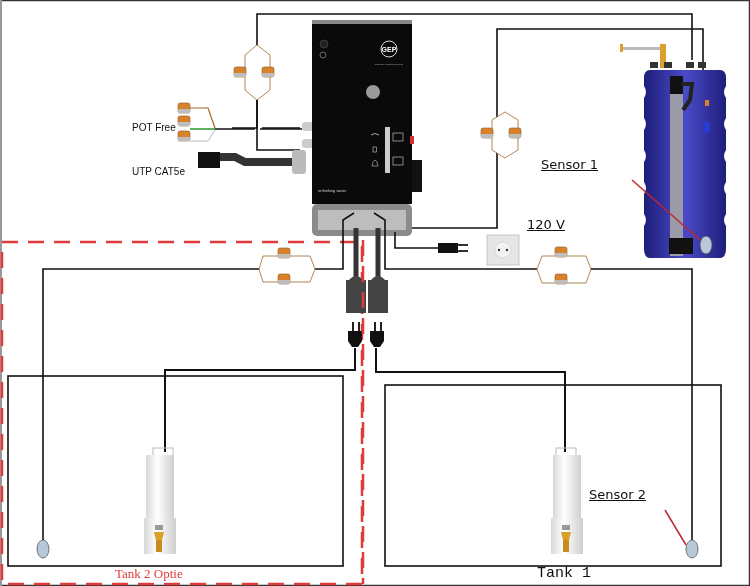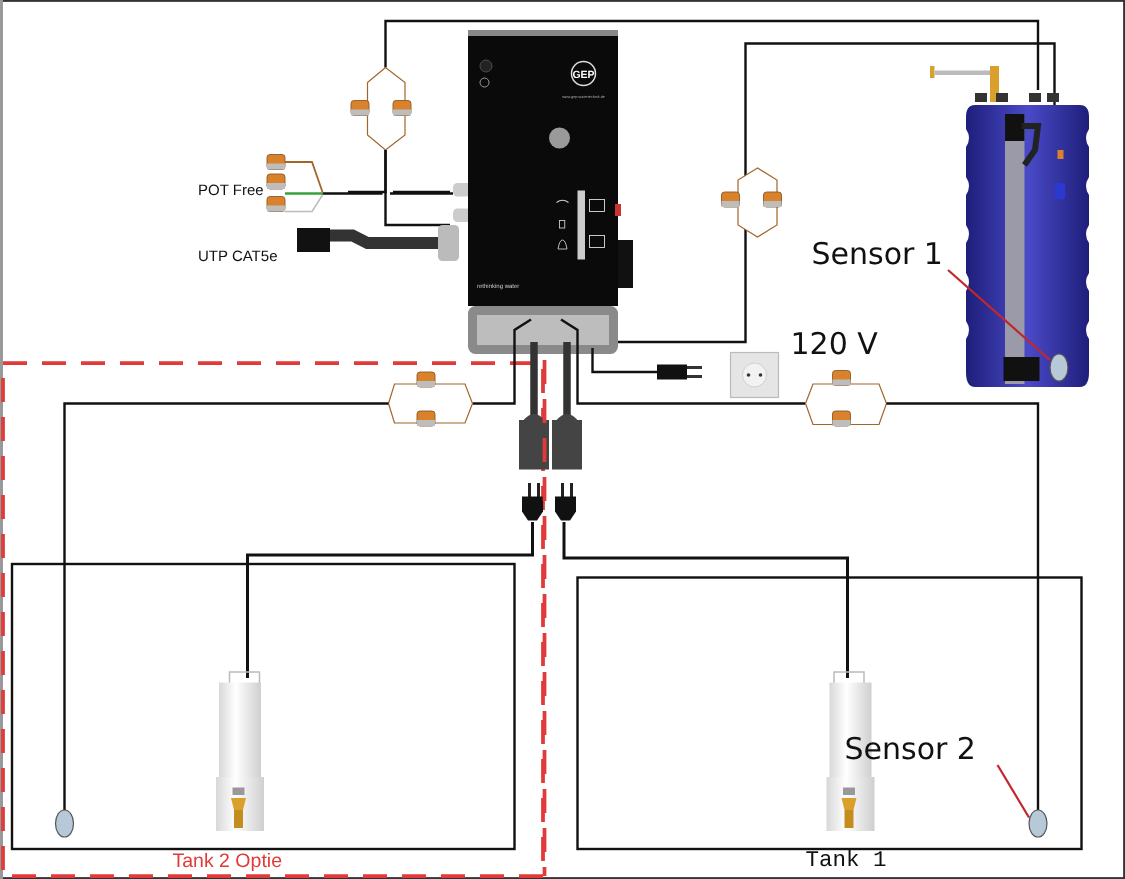--- a/index.html
+++ b/index.html
@@ -1,22 +1,22 @@
 <!DOCTYPE html>
 <html><head>
 <meta charset="utf-8">
 <style>
   html,body{margin:0;padding:0;background:#fff;}
   body{width:750px;height:586px;overflow:hidden;position:relative;font-family:"Liberation Sans",sans-serif;}
   #diagram{position:absolute;left:0;top:0;width:750px;height:586px;}
   .lbl{position:absolute;white-space:nowrap;}
   .lbl-sm{font-size:10px;color:#111;font-family:"Liberation Sans",sans-serif;}
-  .lbl-lg{font-size:20px;color:#111;font-family:"DejaVu Sans",sans-serif;}
+  .lbl-lg{font-size:13px;color:#111;font-family:"DejaVu Sans",sans-serif;text-decoration:underline;}
   .lbl-md{font-size:15px;color:#111;font-family:Liberation Mono, monospace;}
-  .lbl-red{font-size:13px;font-family:Liberation Sans, sans-serif;}
+  .lbl-red{font-size:13px;font-family:Liberation Serif, serif;}
 </style>
 </head>
 <body>
 
 <svg id="diagram" width="750" height="586" viewBox="0 0 750 586" xmlns="http://www.w3.org/2000/svg">
   <defs>
     <linearGradient id="tankGrad" x1="0" x2="1" y1="0" y2="0">
       <stop offset="0" stop-color="#1e1e7a"></stop>
       <stop offset="0.5" stop-color="#4a4ac8"></stop>
       <stop offset="1" stop-color="#1e1e7a"></stop>
@@ -178,15 +178,15 @@
     <rect x="703" y="122" width="7" height="11" rx="2" fill="#2a3ad0"></rect>
   </g>
   <ellipse cx="706" cy="245" rx="6" ry="9" fill="#b7c8d8" stroke="#555" stroke-width="0.8"></ellipse>
   <line x1="632" y1="180" x2="700" y2="240" stroke="#c0282e" stroke-width="1.5"></line>
 </svg>
 
 <div class="lbl lbl-sm" style="left:132px;top:122px;">POT Free</div>
 <div class="lbl lbl-sm" style="left:132px;top:166px;">UTP CAT5e</div>
 <div class="lbl lbl-lg" style="left:527px;top:217px;">120 V</div>
 <div class="lbl lbl-lg" style="left:541px;top:157px;">Sensor 1</div>
-<div class="lbl lbl-lg" style="left:563px;top:487px;">Sensor 2</div>
+<div class="lbl lbl-lg" style="left:589px;top:487px;">Sensor 2</div>
 <div class="lbl lbl-md" style="left:537px;top:565px;">Tank 1</div>
 <div class="lbl lbl-red" style="left:115px;top:566px;color:#e03a3a;">Tank 2 Optie</div>
 
 </body></html>

